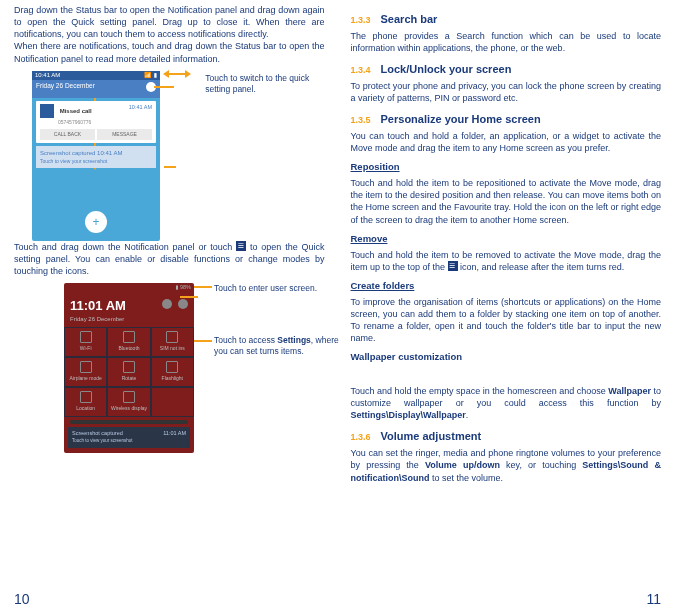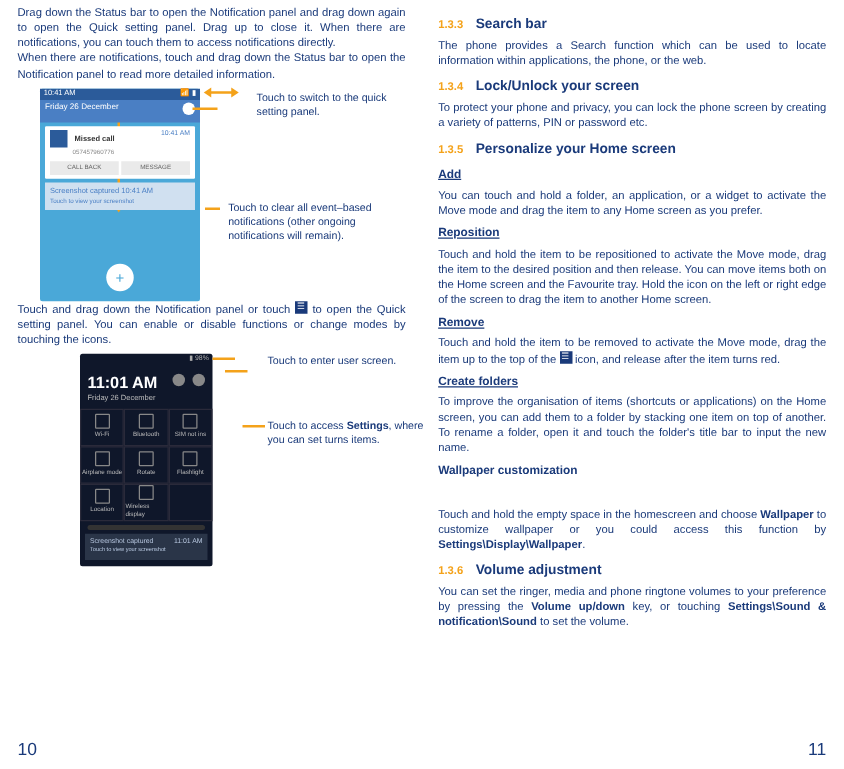--- a/index.html
+++ b/index.html
@@ -29,21 +29,21 @@
   .phone1 .card2{background:#d0e0f0;color:#4a7fc4;margin:0 4px;padding:3px 4px;font-size:6px;position:relative}
   .phone1 .plus{position:absolute;bottom:8px;left:50%;transform:translateX(-50%);width:22px;height:22px;border-radius:50%;background:#fff;color:#4aa8d8;display:flex;align-items:center;justify-content:center;font-size:12px}
   .arrow-lr{width:24px;height:2px;background:#f4a21a;position:relative;display:inline-block}
   .arrow-lr:before,.arrow-lr:after{content:'';position:absolute;top:-3px;width:0;height:0;border-top:4px solid transparent;border-bottom:4px solid transparent}
   .arrow-lr:before{left:-5px;border-right:6px solid #f4a21a}
   .arrow-lr:after{right:-5px;border-left:6px solid #f4a21a}
   .arrow-down{width:2px;height:70px;background:#f4a21a;position:absolute;left:62px;top:24px}
   .arrow-down:after{content:'';position:absolute;bottom:-5px;left:-3px;width:0;height:0;border-left:4px solid transparent;border-right:4px solid transparent;border-top:6px solid #f4a21a}
   .ptr{width:20px;height:2px;background:#f4a21a;position:absolute}
   .annot{color:#1a3a7a;font-size:8.5px;line-height:1.3}
-  .phone2{width:106px;height:170px;background:#0f172a;border-radius:2px;position:relative;color:#d0d0d0;font-size:6px}
+  .phone2{width:130px;height:170px;background:#7f1d1d;border-radius:2px;position:relative;color:#d0d0d0;font-size:6px}
   .phone2 .statusbar{height:8px;font-size:5.5px;padding:1px 3px;display:flex;justify-content:flex-end;gap:3px;color:#aaa}
   .phone2 .time{font-size:13px;font-weight:bold;padding:4px 6px 0 6px;color:#fff}
   .phone2 .date{font-size:6px;padding:0 6px 4px 6px;color:#bbb}
   .phone2 .qrow{display:flex;height:30px}
   .phone2 .qcell{flex:1;display:flex;flex-direction:column;align-items:center;justify-content:center;font-size:5px;color:#bbb;border:0.5px solid #2a2a3a}
   .phone2 .qic{width:10px;height:10px;border:1px solid #888;border-radius:1px;margin-bottom:2px}
   .phone2 .bar{height:4px;background:#333;margin:3px 6px;border-radius:2px}
   .phone2 .notif{background:#2a3548;margin:3px 4px;padding:3px 4px;font-size:5.5px;color:#b8c8e0}
   .gearptr{width:22px;height:2px;background:#f4a21a;position:absolute}
   .icon-inline{display:inline-block;width:10px;height:10px;background:#1a3a7a;vertical-align:middle;position:relative;top:-1px}
@@ -89,21 +89,20 @@
       </div>
       <div class="plus">+</div>
     </div>
     <div style="flex:1;position:relative">
       <div style="position:absolute;top:2px;left:0;display:flex;gap:19px">
         <span class="arrow-lr"></span>
         <span class="annot">Touch to switch to the quick setting panel.</span>
       </div>
       <div style="position:absolute;top:90px;left:-4px">
         <span class="ptr" style="position:static;display:inline-block;vertical-align:top;margin-top:5px;width:12px"></span>
-        <span class="annot" style="display:inline-block;width:140px;margin-left:4px">Touch to clear all event–based notifications (other ongoing notifications will remain).</span>
       </div>
     </div>
   </div>
 
   <div class="body-text">
     <span>Touch and drag down the Notification panel or touch </span><span class="icon-inline"></span><span> to open the Quick setting panel. You can enable or disable functions or change modes by touching the icons.</span>
   </div>
 
   <div class="phone-row" style="position:relative;padding-left:50px">
     <div class="phone2">
@@ -180,21 +179,20 @@
 
 <div class="col">
   <div class="h-sec"><span class="num">1.3.3</span><span class="ttl">Search bar</span></div>
   <div class="body-text">The phone provides a Search function which can be used to locate information within applications, the phone, or the web.</div>
 
   <div class="h-sec"><span class="num">1.3.4</span><span class="ttl">Lock/Unlock your screen</span></div>
   <div class="body-text">To protect your phone and privacy, you can lock the phone screen by creating a variety of patterns, PIN or password etc.</div>
 
   <div class="h-sec"><span class="num">1.3.5</span><span class="ttl">Personalize your Home screen</span></div>
 
-  <div class="h-sub">Add</div>
   <div class="body-text">You can touch and hold a folder, an application, or a widget to activate the Move mode and drag the item to any Home screen as you prefer.</div>
 
   <div class="h-sub">Reposition</div>
   <div class="body-text">Touch and hold the item to be repositioned to activate the Move mode, drag the item to the desired position and then release. You can move items both on the Home screen and the Favourite tray. Hold the icon on the left or right edge of the screen to drag the item to another Home screen.</div>
 
   <div class="h-sub">Remove</div>
   <div class="body-text">
     <span>Touch and hold the item to be removed to activate the Move mode, drag the item up to the top of the </span><span class="icon-inline"></span><span> icon, and release after the item turns red.</span>
   </div>
 

